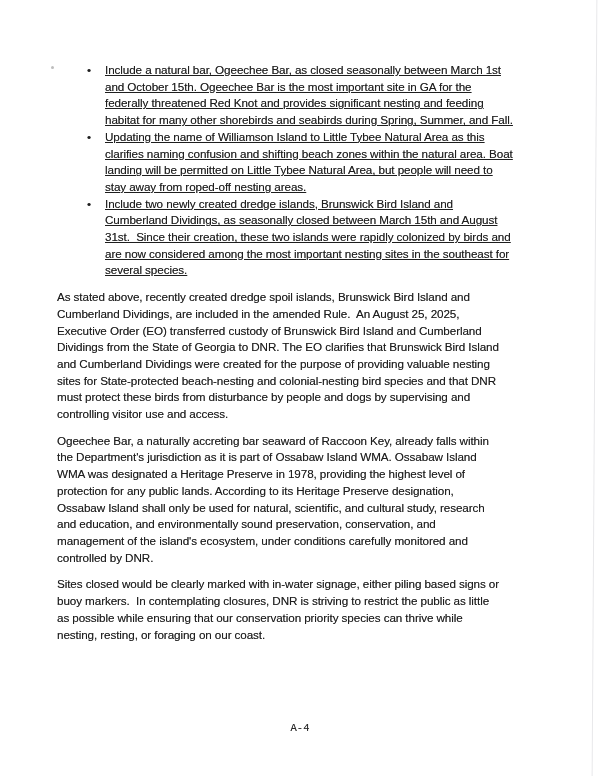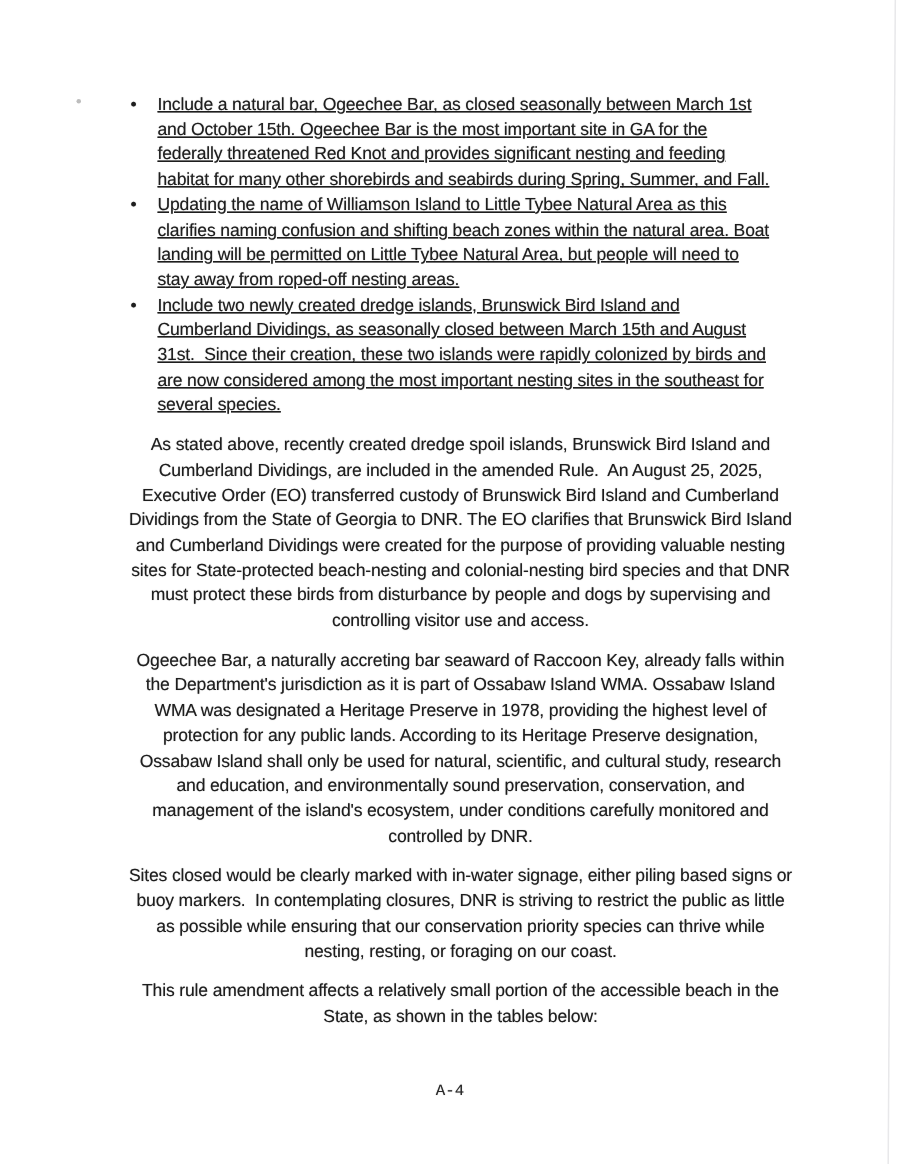--- a/index.html
+++ b/index.html
@@ -51,21 +51,20 @@
     margin-left: 30px;
   }
   .bullet-text {
     flex: 1;
     white-space: pre;
     text-decoration: underline;
   }
   .para {
     margin: 10px 0 0 0;
     white-space: pre;
-    text-align: center;
   }
   .footer {
     position: absolute;
     left: 0;
     top: 722px;
     width: 100%;
     text-align: center;
     font-size: 10.5px;
     color: #2a2a2a;
     text-shadow: 0 0 0.6px rgba(30,30,30,0.5);
@@ -124,20 +123,18 @@
 WMA was designated a Heritage Preserve in 1978, providing the highest level of
 protection for any public lands. According to its Heritage Preserve designation,
 Ossabaw Island shall only be used for natural, scientific, and cultural study, research
 and education, and environmentally sound preservation, conservation, and
 management of the island's ecosystem, under conditions carefully monitored and
 controlled by DNR.</p>
     <p class="para">Sites closed would be clearly marked with in-water signage, either piling based signs or
 buoy markers.  In contemplating closures, DNR is striving to restrict the public as little
 as possible while ensuring that our conservation priority species can thrive while
 nesting, resting, or foraging on our coast.</p>
-    <p class="para">This rule amendment affects a relatively small portion of the accessible beach in the
-State, as shown in the tables below:</p>
 
   </div>
 
   <div class="footer">A-4</div>
 
 </div>
 
 </body></html>

